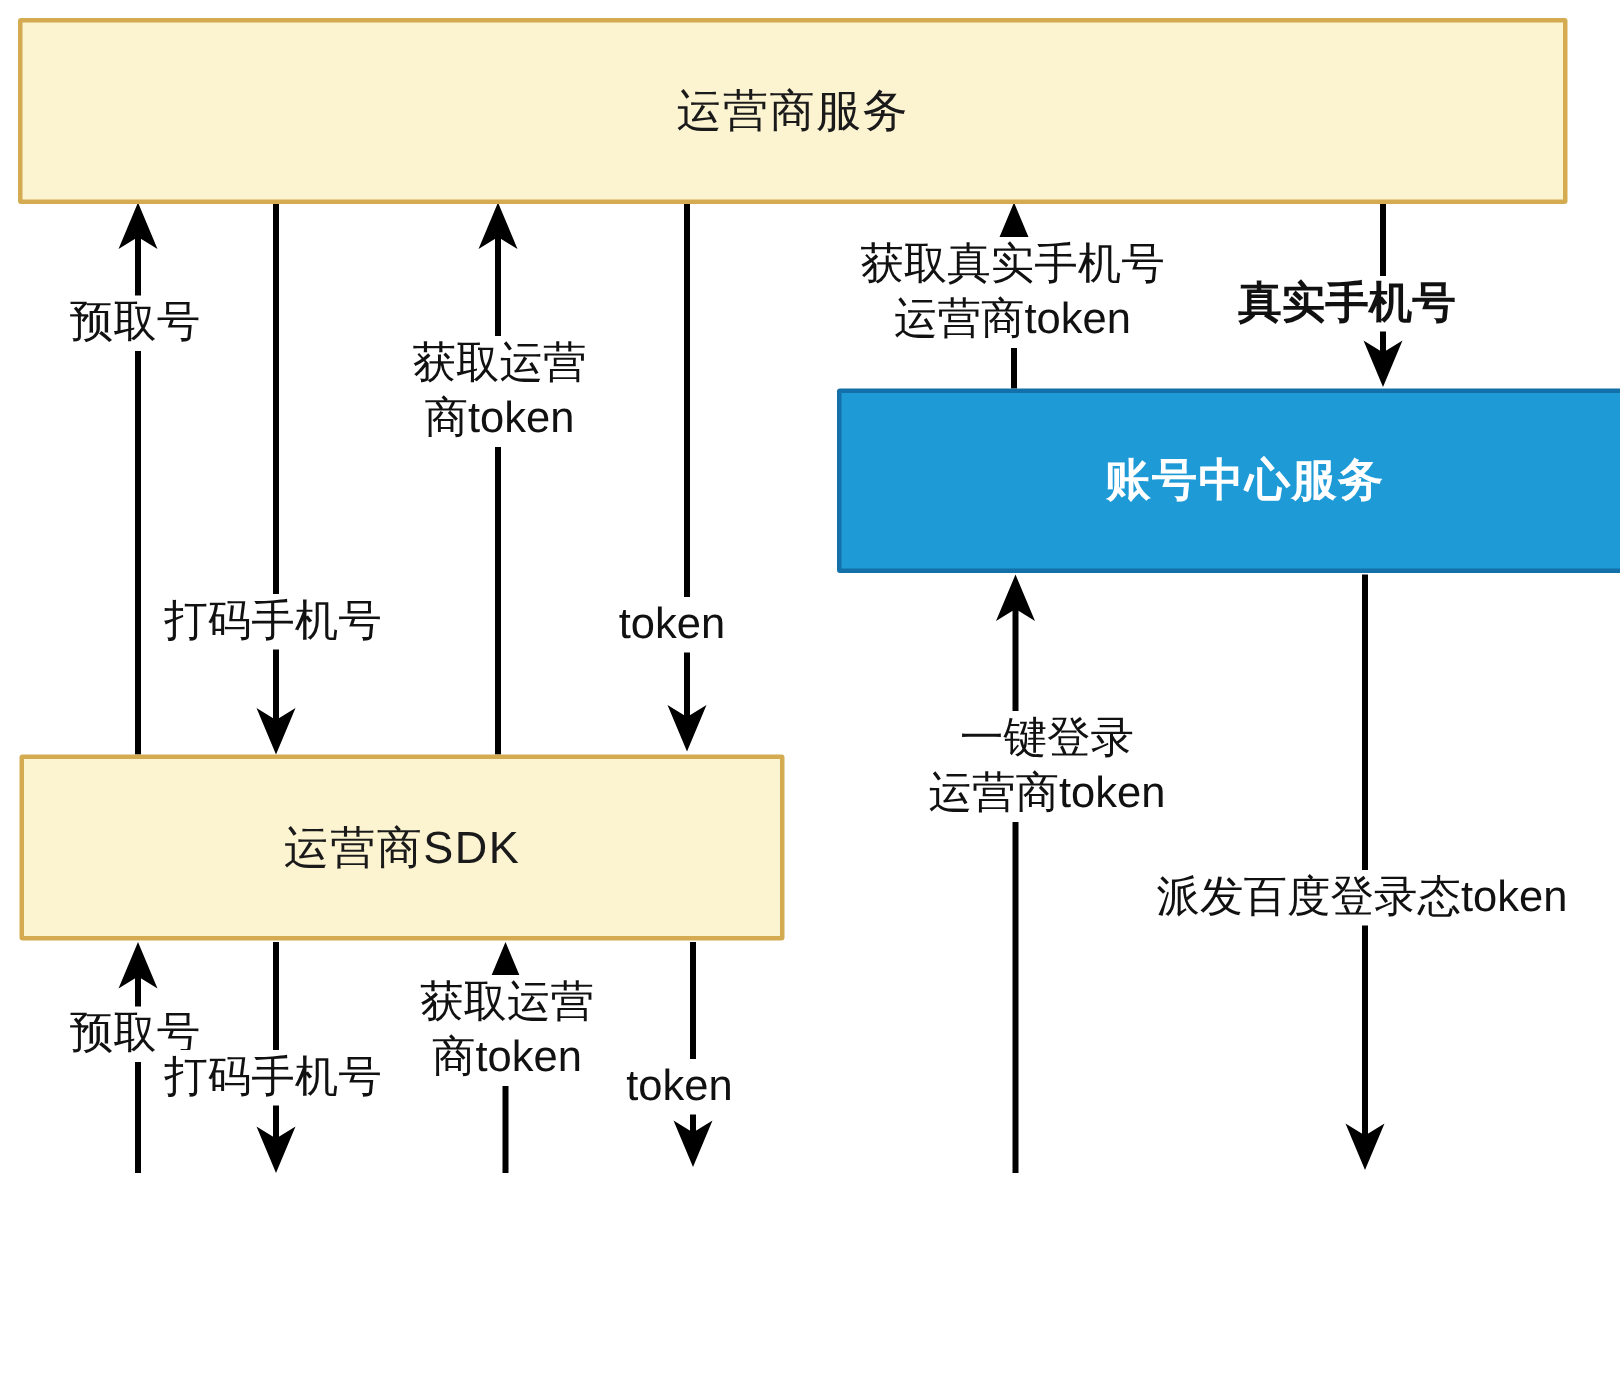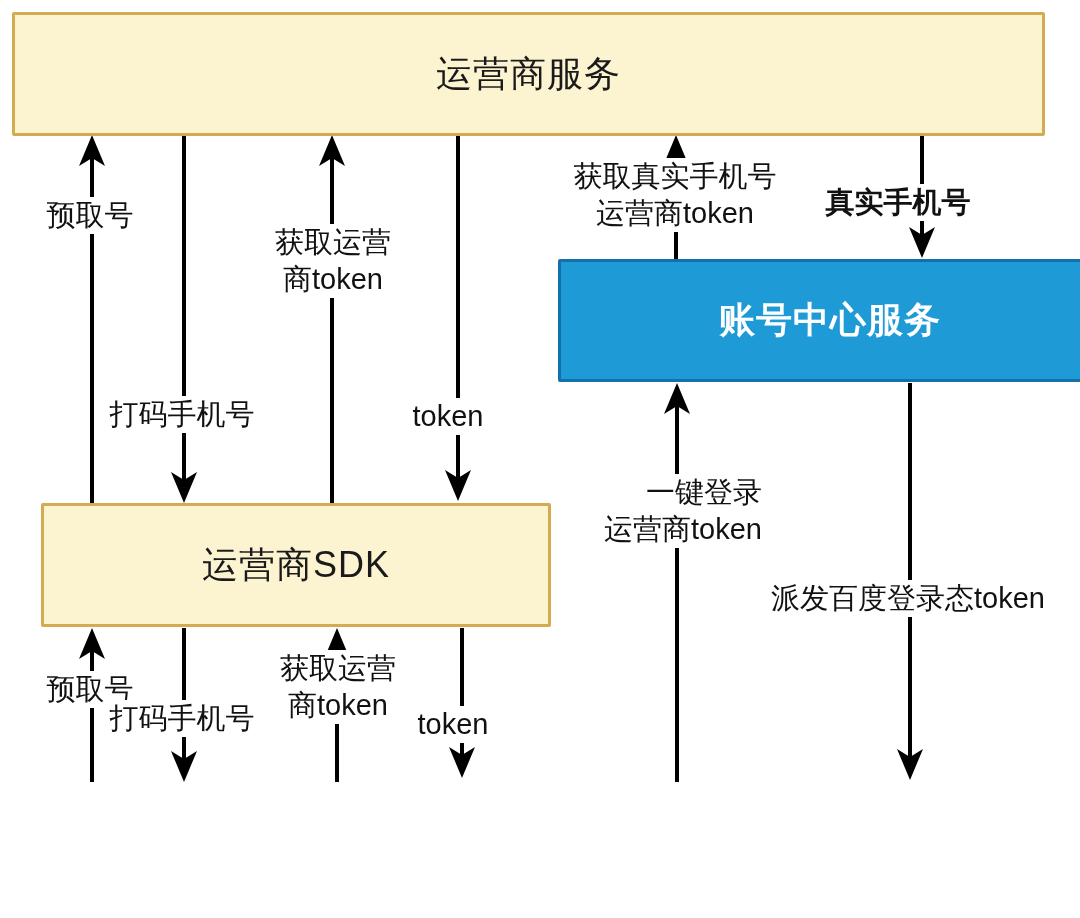--- a/index.html
+++ b/index.html
@@ -10,21 +10,21 @@
     font-family:"Liberation Sans","DejaVu Sans",sans-serif;
     overflow:hidden;
   }
   .arrow-layer{position:absolute;left:0;top:0;width:1080px;height:918px;}
   .edge-line{stroke:var(--line-color,#000);stroke-width:4;}
   .edge-head{fill:var(--line-color,#000);stroke:none;}
   .node{
     position:absolute;
     box-sizing:border-box;
     display:flex;align-items:center;justify-content:center;
-    font-size:36px;
+    font-size:30px;
     letter-spacing:1px;
   }
   .node.cream{
     background:var(--cream-fill,#FCF3D1);
     border:3px solid var(--gold-border,#D4AB51);
     color:var(--cream-text,#1a1a1a);
     border-radius:2px;
     font-weight:400;
   }
   .node.blue{
@@ -104,21 +104,21 @@
   </svg>
 
   <div class="node cream" style="left:12px;top:12px;width:1033px;height:124px;">
     <span>运营商服务</span>
   </div>
 
   <div class="node blue" style="left:558px;top:259px;width:544px;height:123px;">
     <span>账号中心服务</span>
   </div>
 
-  <div class="node cream" style="left:13px;top:503px;width:510px;height:124px;margin-left:28px;">
+  <div class="node cream" style="left:13px;top:503px;width:510px;height:124px;">
     <span>运营商SDK</span>
   </div>
 
 
   <div class="edge-label" style="left:90px;top:197px;">预取号</div>
 
   <div class="edge-label" style="left:182px;top:396px;">打码手机号</div>
 
   <div class="edge-label" style="left:333px;top:224px;">
     <div>获取运营</div>
@@ -127,21 +127,21 @@
 
   <div class="edge-label" style="left:448px;top:398px;">token</div>
 
   <div class="edge-label" style="left:675px;top:158px;">
     <div>获取真实手机号</div>
     <div>运营商token</div>
   </div>
 
   <div class="edge-label" style="left:898px;top:184px;font-weight:bold;">真实手机号</div>
 
-  <div class="edge-label" style="left:683px;top:474px;text-align:right;">
+  <div class="edge-label" style="left:698px;top:474px;">
     <div>一键登录</div>
     <div>运营商token</div>
   </div>
 
   <div class="edge-label" style="left:908px;top:580px;text-align:right;">派发百度登录态token</div>
 
   <div class="edge-label" style="left:90px;top:671px;">预取号</div>
 
   <div class="edge-label" style="left:182px;top:700px;">打码手机号</div>
 

